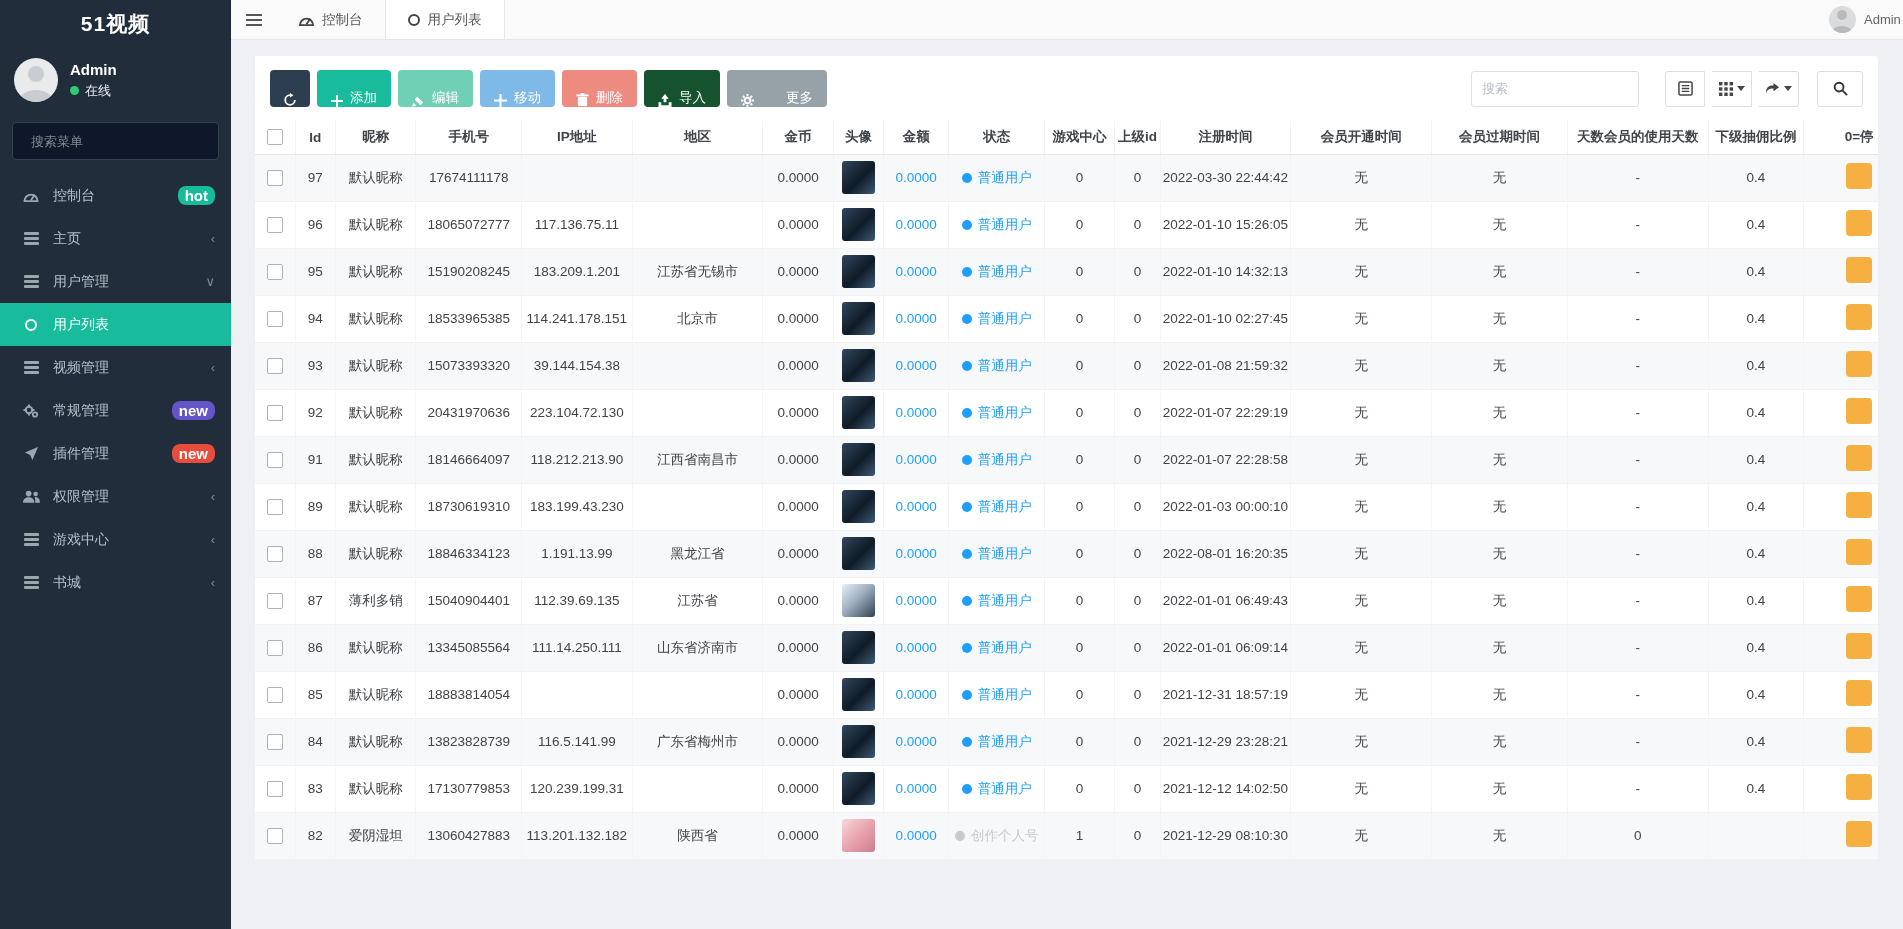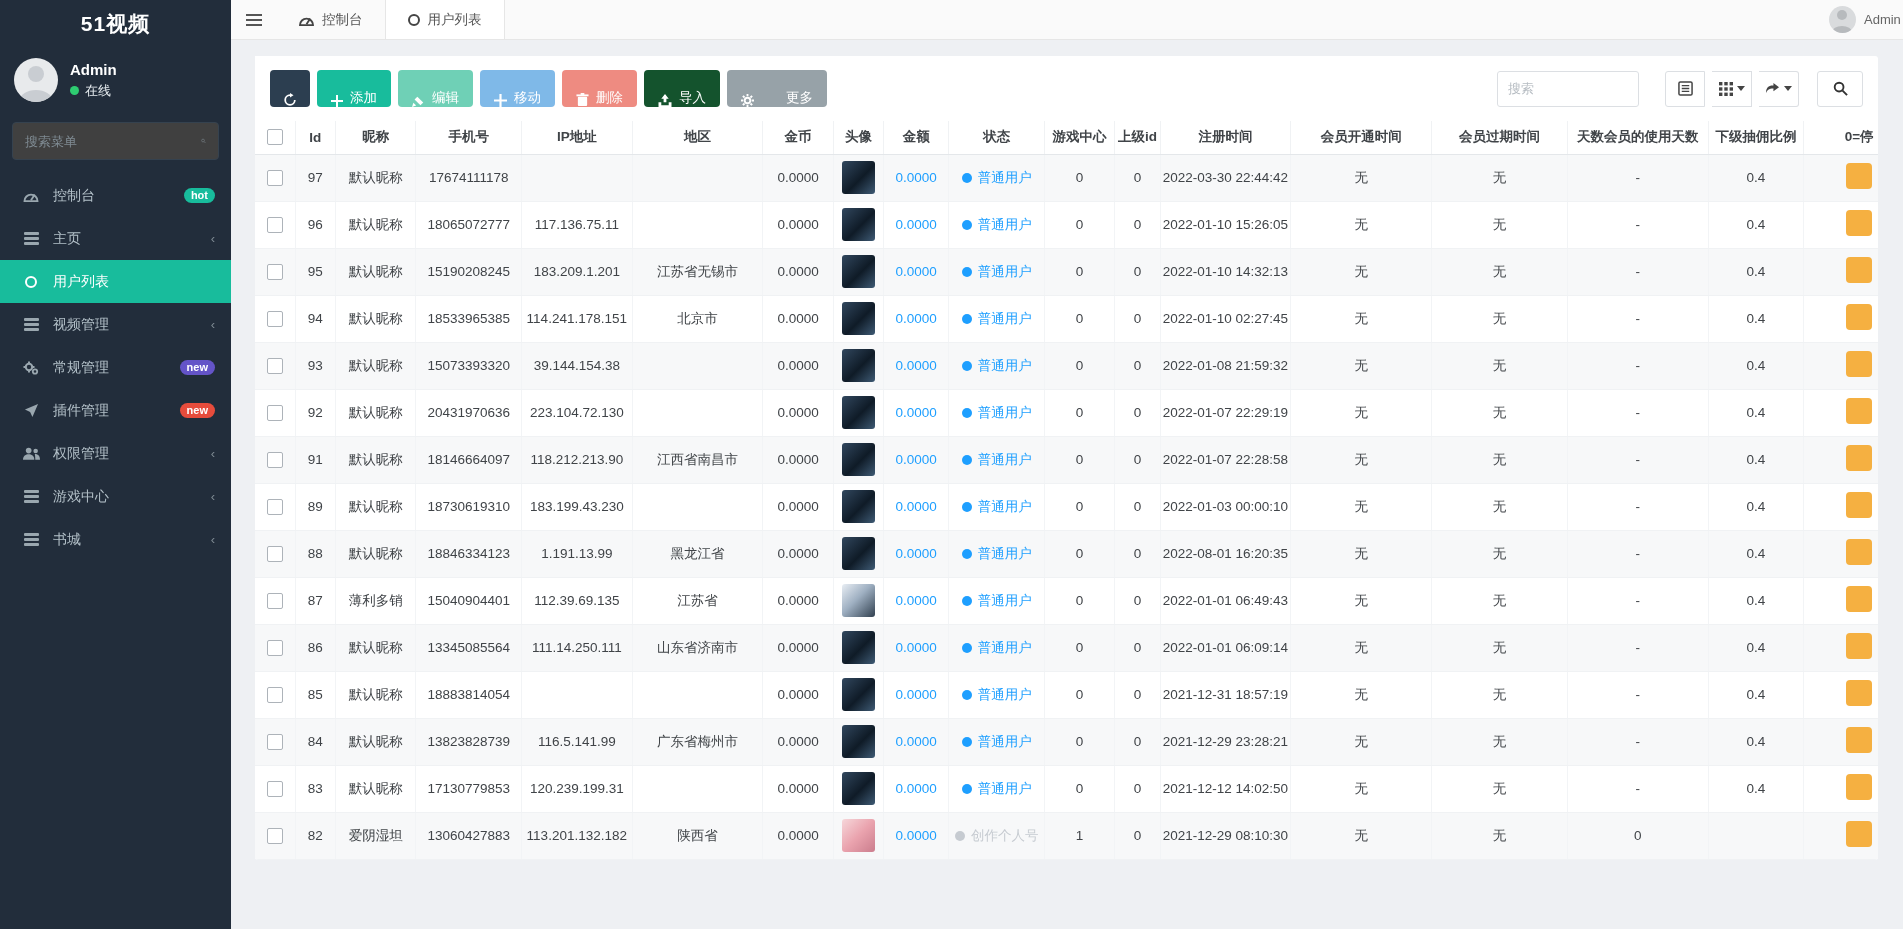--- a/index.html
+++ b/index.html
@@ -10,34 +10,34 @@
   
   .sidebar { width:231px; min-width:231px; height:100%; background:#222d3b; color:#b3c0c8; position:relative; }
   .brand { text-align:center; padding:10px 0 4px; color:#fff; font-size:21px; font-weight:bold; letter-spacing:1px; }
   .profile { display:flex; align-items:center; padding:16px 14px 10px; gap:12px; }
   .profile .avatar-circle { width:44px; height:44px; border-radius:50%; background:#e8eaec; position:relative; overflow:hidden; }
   .profile .avatar-circle:before { content:""; position:absolute; top:8px; left:14px; width:16px; height:16px; border-radius:50%; background:#c9cdd2; }
   .profile .avatar-circle:after { content:""; position:absolute; bottom:-8px; left:6px; width:32px; height:20px; border-radius:50%; background:#c9cdd2; }
   .profile .p-name { color:#fff; font-weight:bold; font-size:15px; }
   .profile .p-status { display:flex; align-items:center; gap:6px; font-size:13px; color:#e8eef1; margin-top:4px; }
   .dot-online { width:9px; height:9px; border-radius:50%; background:#2ecc71; display:inline-block; }
-  .menu-search { margin:10px 12px 14px; background:#404040; border:1px solid #35424f; border-radius:4px;
-    display:flex; align-items:center; padding:0 12px; height:38px; }
+  .menu-search { margin:10px 12px 14px; background:#0f172a; border:1px solid #35424f; border-radius:4px;
+    display:flex; align-items:center; padding:0 18px; height:38px; }
   .menu-search input { flex:1; background:transparent; border:none; outline:none; color:#cfd8de; font-size:13px;
     font-family:inherit; }
   .menu-search input::placeholder { color:#7f8b93; }
   .menu-search svg { opacity:.75; }
   ul.menu { list-style:none; }
   ul.menu li { display:flex; align-items:center; height:43px; padding:0 16px 0 22px; font-size:14px; cursor:pointer; gap:13px; }
   ul.menu li .mi { width:18px; display:flex; justify-content:center; color:#9aa7af; }
   ul.menu li.active { background:#18bc9c; color:#fff; }
   ul.menu li.active .mi { color:#fff; }
   ul.menu li .grow { flex:1; }
   .chev { color:#7e8a92; font-size:13px; }
-  .badge { font-size:11px; font-weight:bold; color:#fff; border-radius:8px; padding:2px 7px; line-height:1; }
+  .badge { font-size:15px; font-weight:bold; color:#fff; border-radius:8px; padding:2px 7px; line-height:1; }
   .li-bars { display:inline-block; width:15px; }
   .li-bars i { display:block; height:3px; background:#9aa7af; margin:2px 0; border-radius:1px; }
   .ring { width:12px; height:12px; border:2px solid currentColor; border-radius:50%; display:inline-block; }
 
   
   .main { flex:1; display:flex; flex-direction:column; overflow:hidden; }
   .topbar { height:40px; background:#fafafa; border-bottom:1px solid #e6e6e6; display:flex; align-items:stretch; }
   .hamburger { width:46px; display:flex; align-items:center; justify-content:center; cursor:pointer; }
   .hamburger .hb { width:16px; }
   .hamburger .hb i { display:block; height:2px; background:#555; margin:3px 0; }
@@ -54,21 +54,21 @@
   .ftab { padding:10px 24px; font-size:13.5px; background:#dfe3e8; color:#a9b3bf; border-radius:3px 3px 0 0; cursor:pointer; white-space:nowrap; }
   .ftab.active { background:#fff; color:#55606b; }
 
   .card { background:#fff; border-radius:0 3px 3px 3px; overflow:hidden; }
   .toolbar { display:flex; align-items:center; padding:14px 15px; }
   .tb-left { display:flex; gap:7px; }
   .btn { display:inline-flex; align-items:flex-end; gap:7px; height:37px; padding:0 14px; border:none; border-radius:4px;
     color:#fff; font-size:13.5px; cursor:pointer; font-family:inherit; }
   .btn svg { flex:none; }
   .tb-right { margin-left:auto; display:flex; align-items:center; gap:7px; }
-  .search-box { width:142px; height:36px; border:1px solid #dcdfe3; border-radius:3px; padding:0 10px; font-size:13px;
+  .search-box { width:168px; height:36px; border:1px solid #dcdfe3; border-radius:3px; padding:0 10px; font-size:13px;
     color:#555; outline:none; font-family:inherit; }
   .search-box::placeholder { color:#b6bcc2; }
   .icon-btn { height:36px; min-width:40px; background:#fff; border:1px solid #dcdfe3; border-radius:3px; display:inline-flex;
     align-items:center; justify-content:center; gap:4px; cursor:pointer; color:#444; }
   .icon-btn.group-l { border-radius:3px 0 0 3px; }
   .icon-btn.group-m { border-radius:0; border-left:none; }
   .icon-btn.group-r { border-radius:0 3px 3px 0; border-left:none; }
   .caret { width:0; height:0; border-left:4px solid transparent; border-right:4px solid transparent; border-top:5px solid #444; }
 
   .table-wrap { overflow:hidden; }
@@ -131,20 +131,32 @@
           <span class="mi">
             <span class="li-bars">
               <i></i>
               <i></i>
               <i></i>
             </span>
           </span>
           <span>主页</span>
           <span class="grow"></span>
           <span class="chev">‹</span>
+        </li>
+        <li>
+          <span class="mi">
+            <span class="li-bars">
+              <i></i>
+              <i></i>
+              <i></i>
+            </span>
+          </span>
+          <span>用户管理</span>
+          <span class="grow"></span>
+          <span class="chev">∨</span>
         </li>
         <li class="active">
           <span class="mi">
             <span class="ring"></span>
           </span>
           <span>用户列表</span>
           <span class="grow"></span>
         </li>
         <li>
           <span class="mi">

